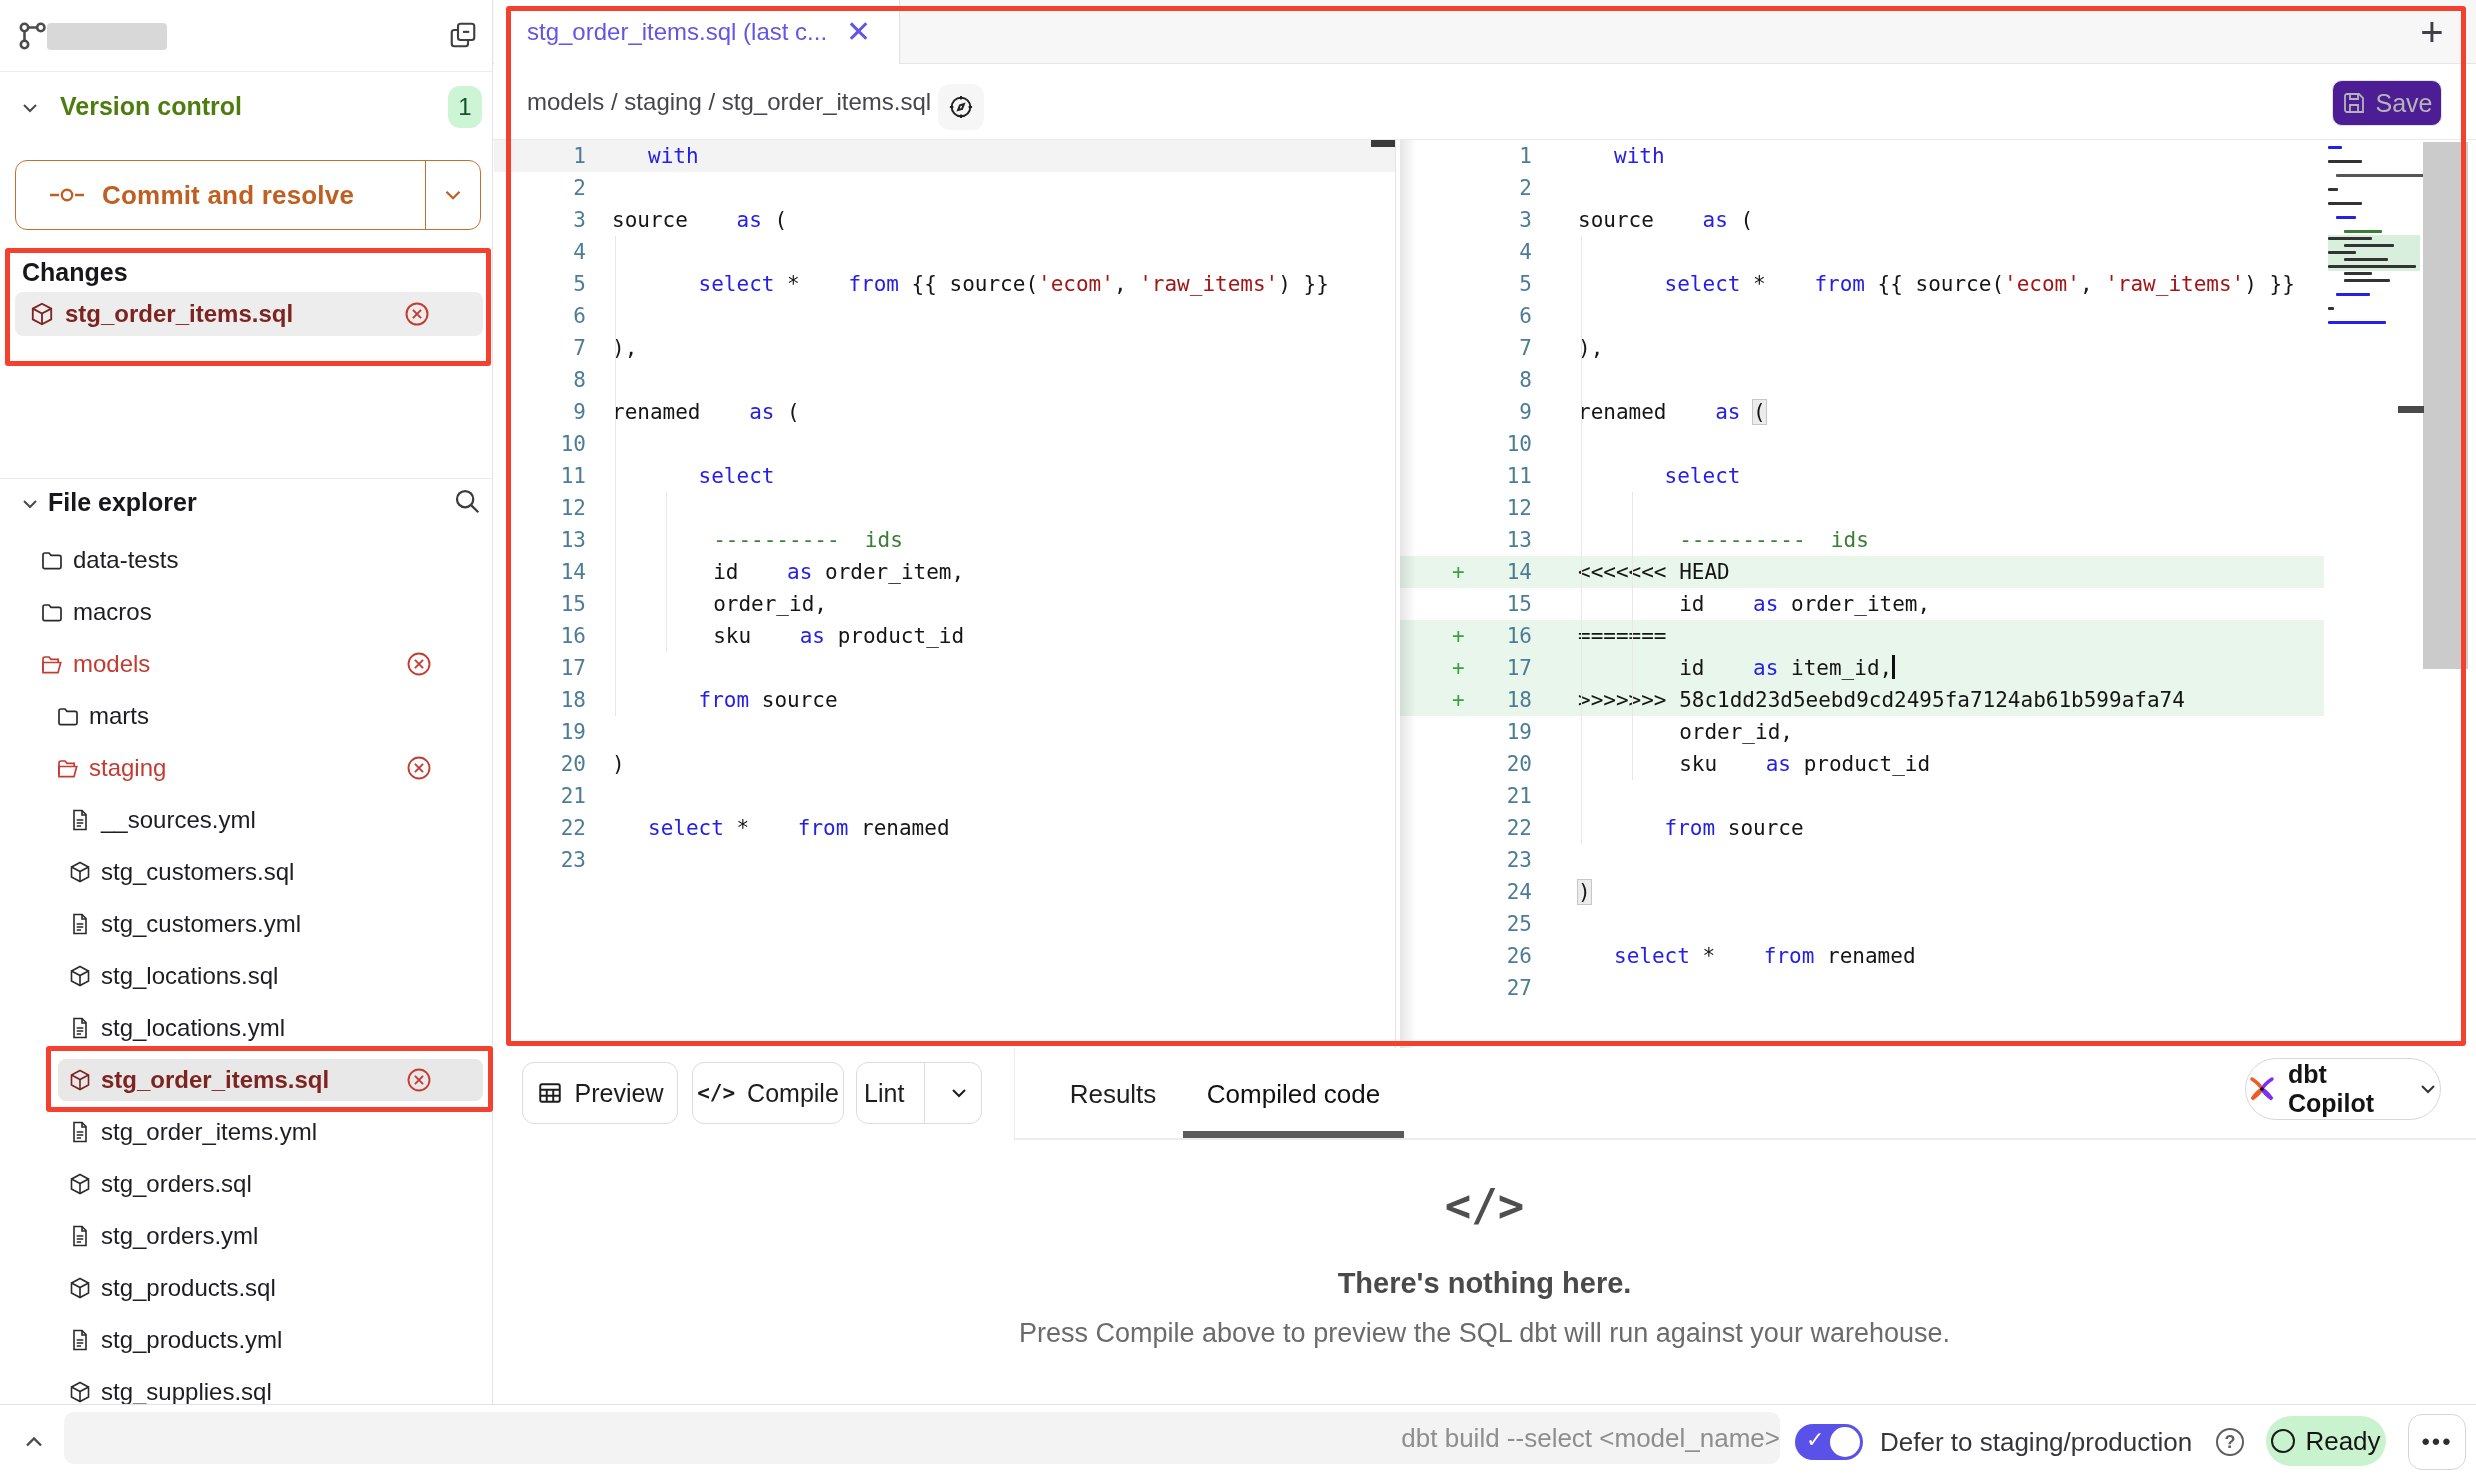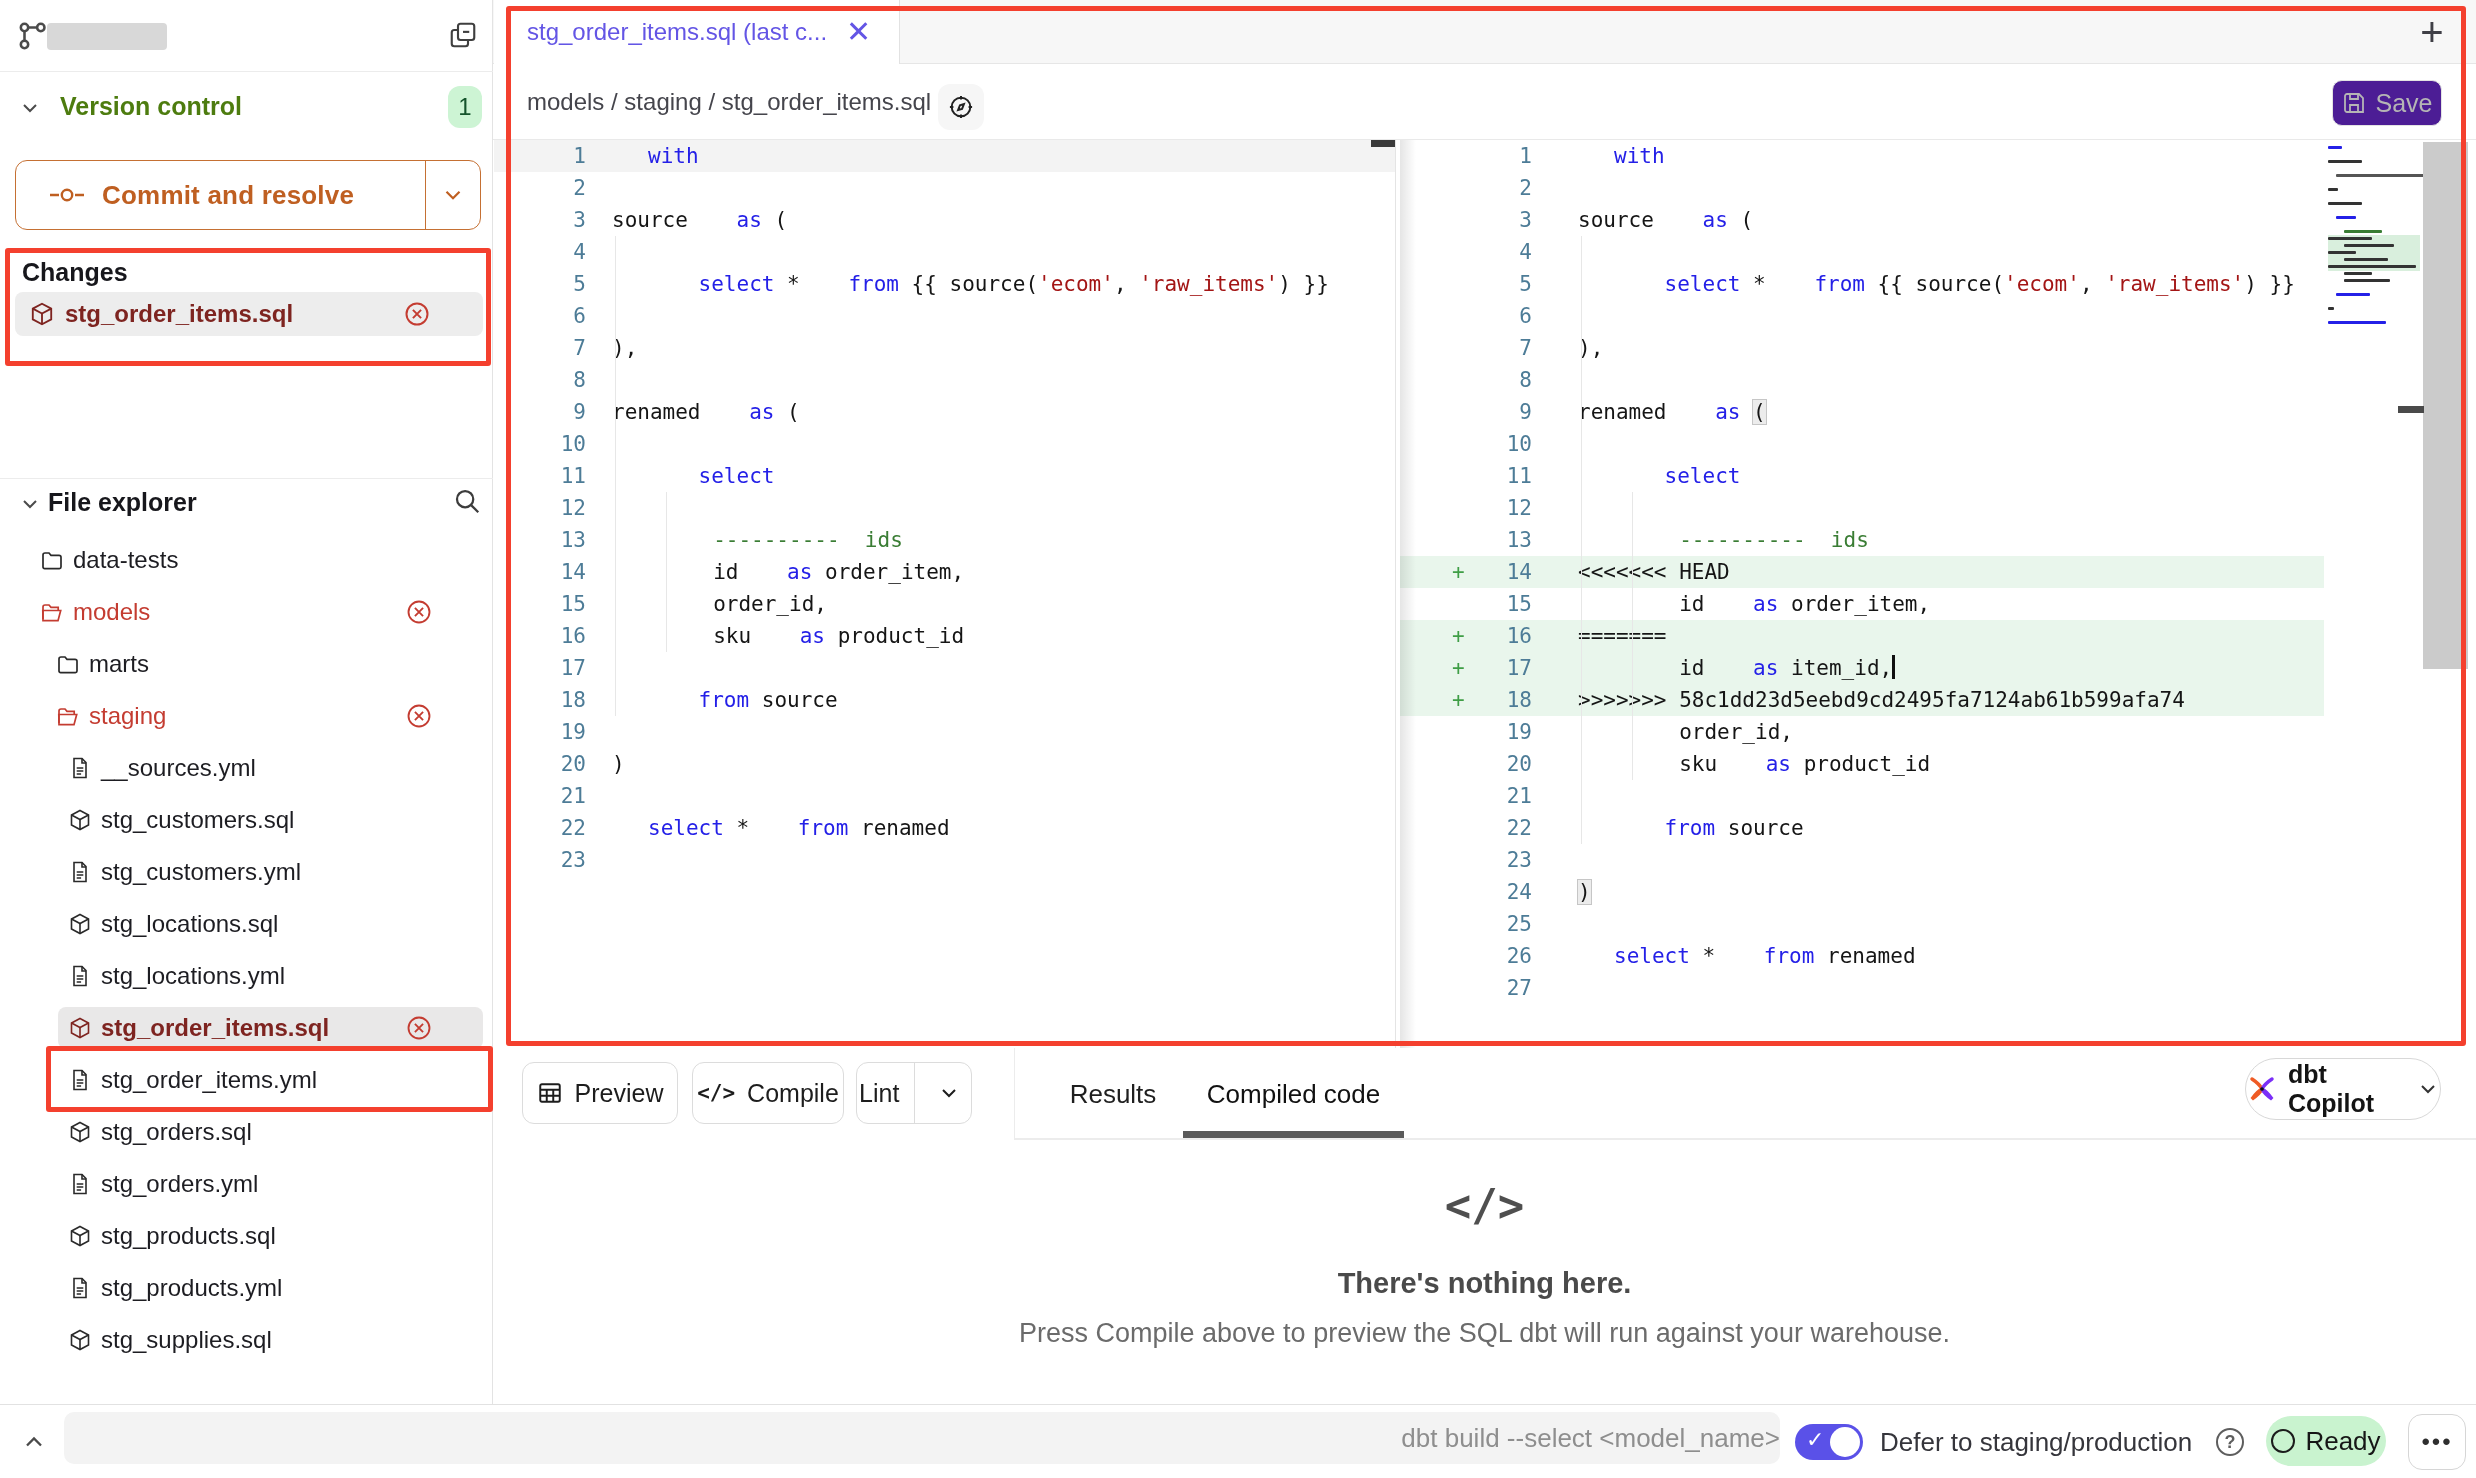--- a/index.html
+++ b/index.html
@@ -119,21 +119,21 @@
   #minimap .mslab{position:absolute;background:#d9efdd;}
   #scroll-track{left:2423px;top:142px;width:45px;height:527px;background:#cbcbcb;cursor:pointer;}
   #scroll-handle{left:2398px;top:406px;width:26px;height:7px;background:#4a4a4a;}
 
   
   #bp-toolbar-divider{left:1014px;top:1048px;width:1px;height:92px;background:#ececec;}
   .bp-btn{position:absolute;top:1062px;height:62px;border:1.5px solid #dcdcdc;border-radius:12px;background:#fff;
     display:flex;align-items:center;justify-content:center;gap:12px;font-size:25px;color:#1d1d1d;cursor:pointer;}
   #preview-btn{left:522px;width:156px;}
   #compile-btn{left:692px;width:152px;}
-  #lint-btn{left:856px;width:116px;padding:0;}
+  #lint-btn{left:856px;width:126px;padding:0;}
   #lint-main{flex:1;text-align:center;}
   #lint-divider{width:1.5px;height:100%;background:#dcdcdc;}
   #lint-caret{width:44px;display:flex;align-items:center;justify-content:center;height:100%;}
   #bp-tabs{left:1015px;top:1048px;width:1461px;height:92px;box-shadow:inset 0 -2px 0 #ececec;}
   #tab-results{position:absolute;left:1060px;top:1048px;width:106px;height:92px;display:flex;align-items:center;
     justify-content:center;font-size:26px;color:#1f1f1f;cursor:pointer;}
   #tab-compiled{position:absolute;left:1183px;top:1048px;width:221px;height:92px;display:flex;align-items:center;
     justify-content:center;font-size:26px;color:#111;cursor:pointer;}
   #compiled-underline{left:1183px;top:1131px;width:221px;height:7px;background:#5a5a5a;}
   #copilot-btn{left:2245px;top:1058px;width:196px;height:62px;border:1.5px solid #d8d8d8;border-radius:31px;background:#fff;
@@ -231,20 +231,28 @@
       </svg>
     </div>
     <div class="abs" id="tree">
         <div class="tree-row lvl1">
           <span class="t-icon">
             <svg width="24" height="24" viewBox="0 0 24 24" fill="none" stroke="currentColor" stroke-width="1.7">
               <path d="M3 19V7a2 2 0 0 1 2-2h4l2 2.3h8a2 2 0 0 1 2 2V19a1.6 1.6 0 0 1-1.6 1.6H4.6A1.6 1.6 0 0 1 3 19Z"></path>
             </svg>
           </span>
           <span class="t-label">data-tests</span>
+        </div>
+        <div class="tree-row lvl1">
+          <span class="t-icon">
+            <svg width="24" height="24" viewBox="0 0 24 24" fill="none" stroke="currentColor" stroke-width="1.7">
+              <path d="M3 19V7a2 2 0 0 1 2-2h4l2 2.3h8a2 2 0 0 1 2 2V19a1.6 1.6 0 0 1-1.6 1.6H4.6A1.6 1.6 0 0 1 3 19Z"></path>
+            </svg>
+          </span>
+          <span class="t-label">macros</span>
         </div>
         <div class="tree-row lvl1 red">
           <span class="t-icon">
             <svg width="24" height="24" viewBox="0 0 24 24" fill="none" stroke="currentColor" stroke-width="1.7">
               <path d="M3 19V7a2 2 0 0 1 2-2h4l2 2.3h7.2V10"></path>
               <path d="M2.8 10.5h17.9L18 20.6H3z"></path>
             </svg>
           </span>
           <span class="t-label">models</span>
           <span class="t-x">

